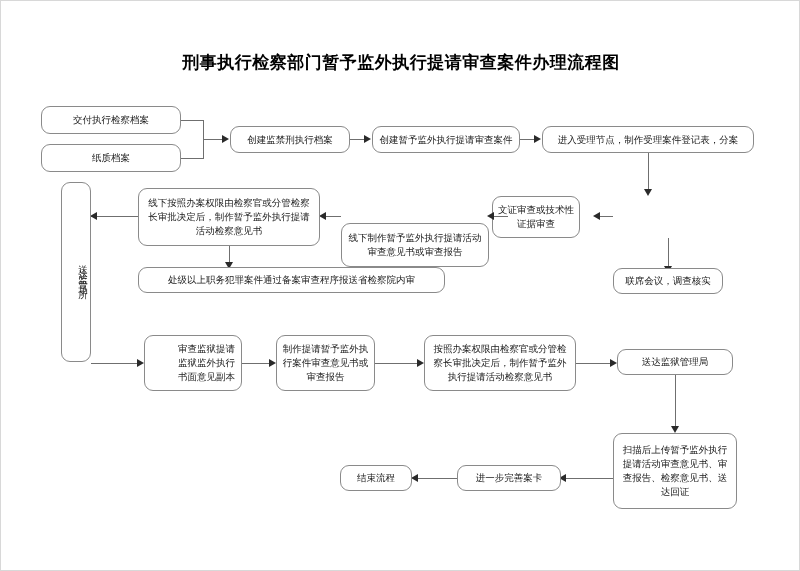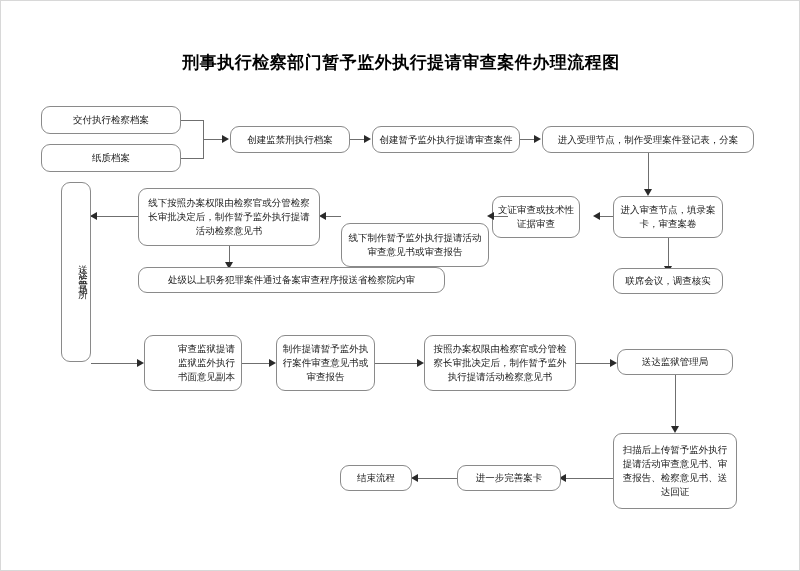--- a/index.html
+++ b/index.html
@@ -117,23 +117,20 @@
   <div class="edge h" style="left:519px; top:138px; width:17px;"></div>
   <div class="arrow right" style="left:533px; top:134px;"></div>
 
   <div class="node" style="left:541px; top:125px; width:212px; height:27px;">
     <span class="txt">进入受理节点，制作受理案件登记表，分案</span>
   </div>
 
   <div class="edge v" style="left:647px; top:152px; height:39px;"></div>
   <div class="arrow down" style="left:643px; top:188px;"></div>
 
-  <div class="node" style="left:612px; top:195px; width:110px; height:42px;">
-    <span class="txt">进入审查节点，填录案卡，审查案卷</span>
-  </div>
 
   <div class="edge v" style="left:667px; top:237px; height:31px;"></div>
   <div class="arrow down" style="left:663px; top:265px;"></div>
 
   <div class="node" style="left:612px; top:267px; width:110px; height:26px;">
     <span class="txt">联席会议，调查核实</span>
   </div>
 
   <div class="edge h" style="left:594px; top:215px; width:18px;"></div>
   <div class="arrow left" style="left:592px; top:211px;"></div>

